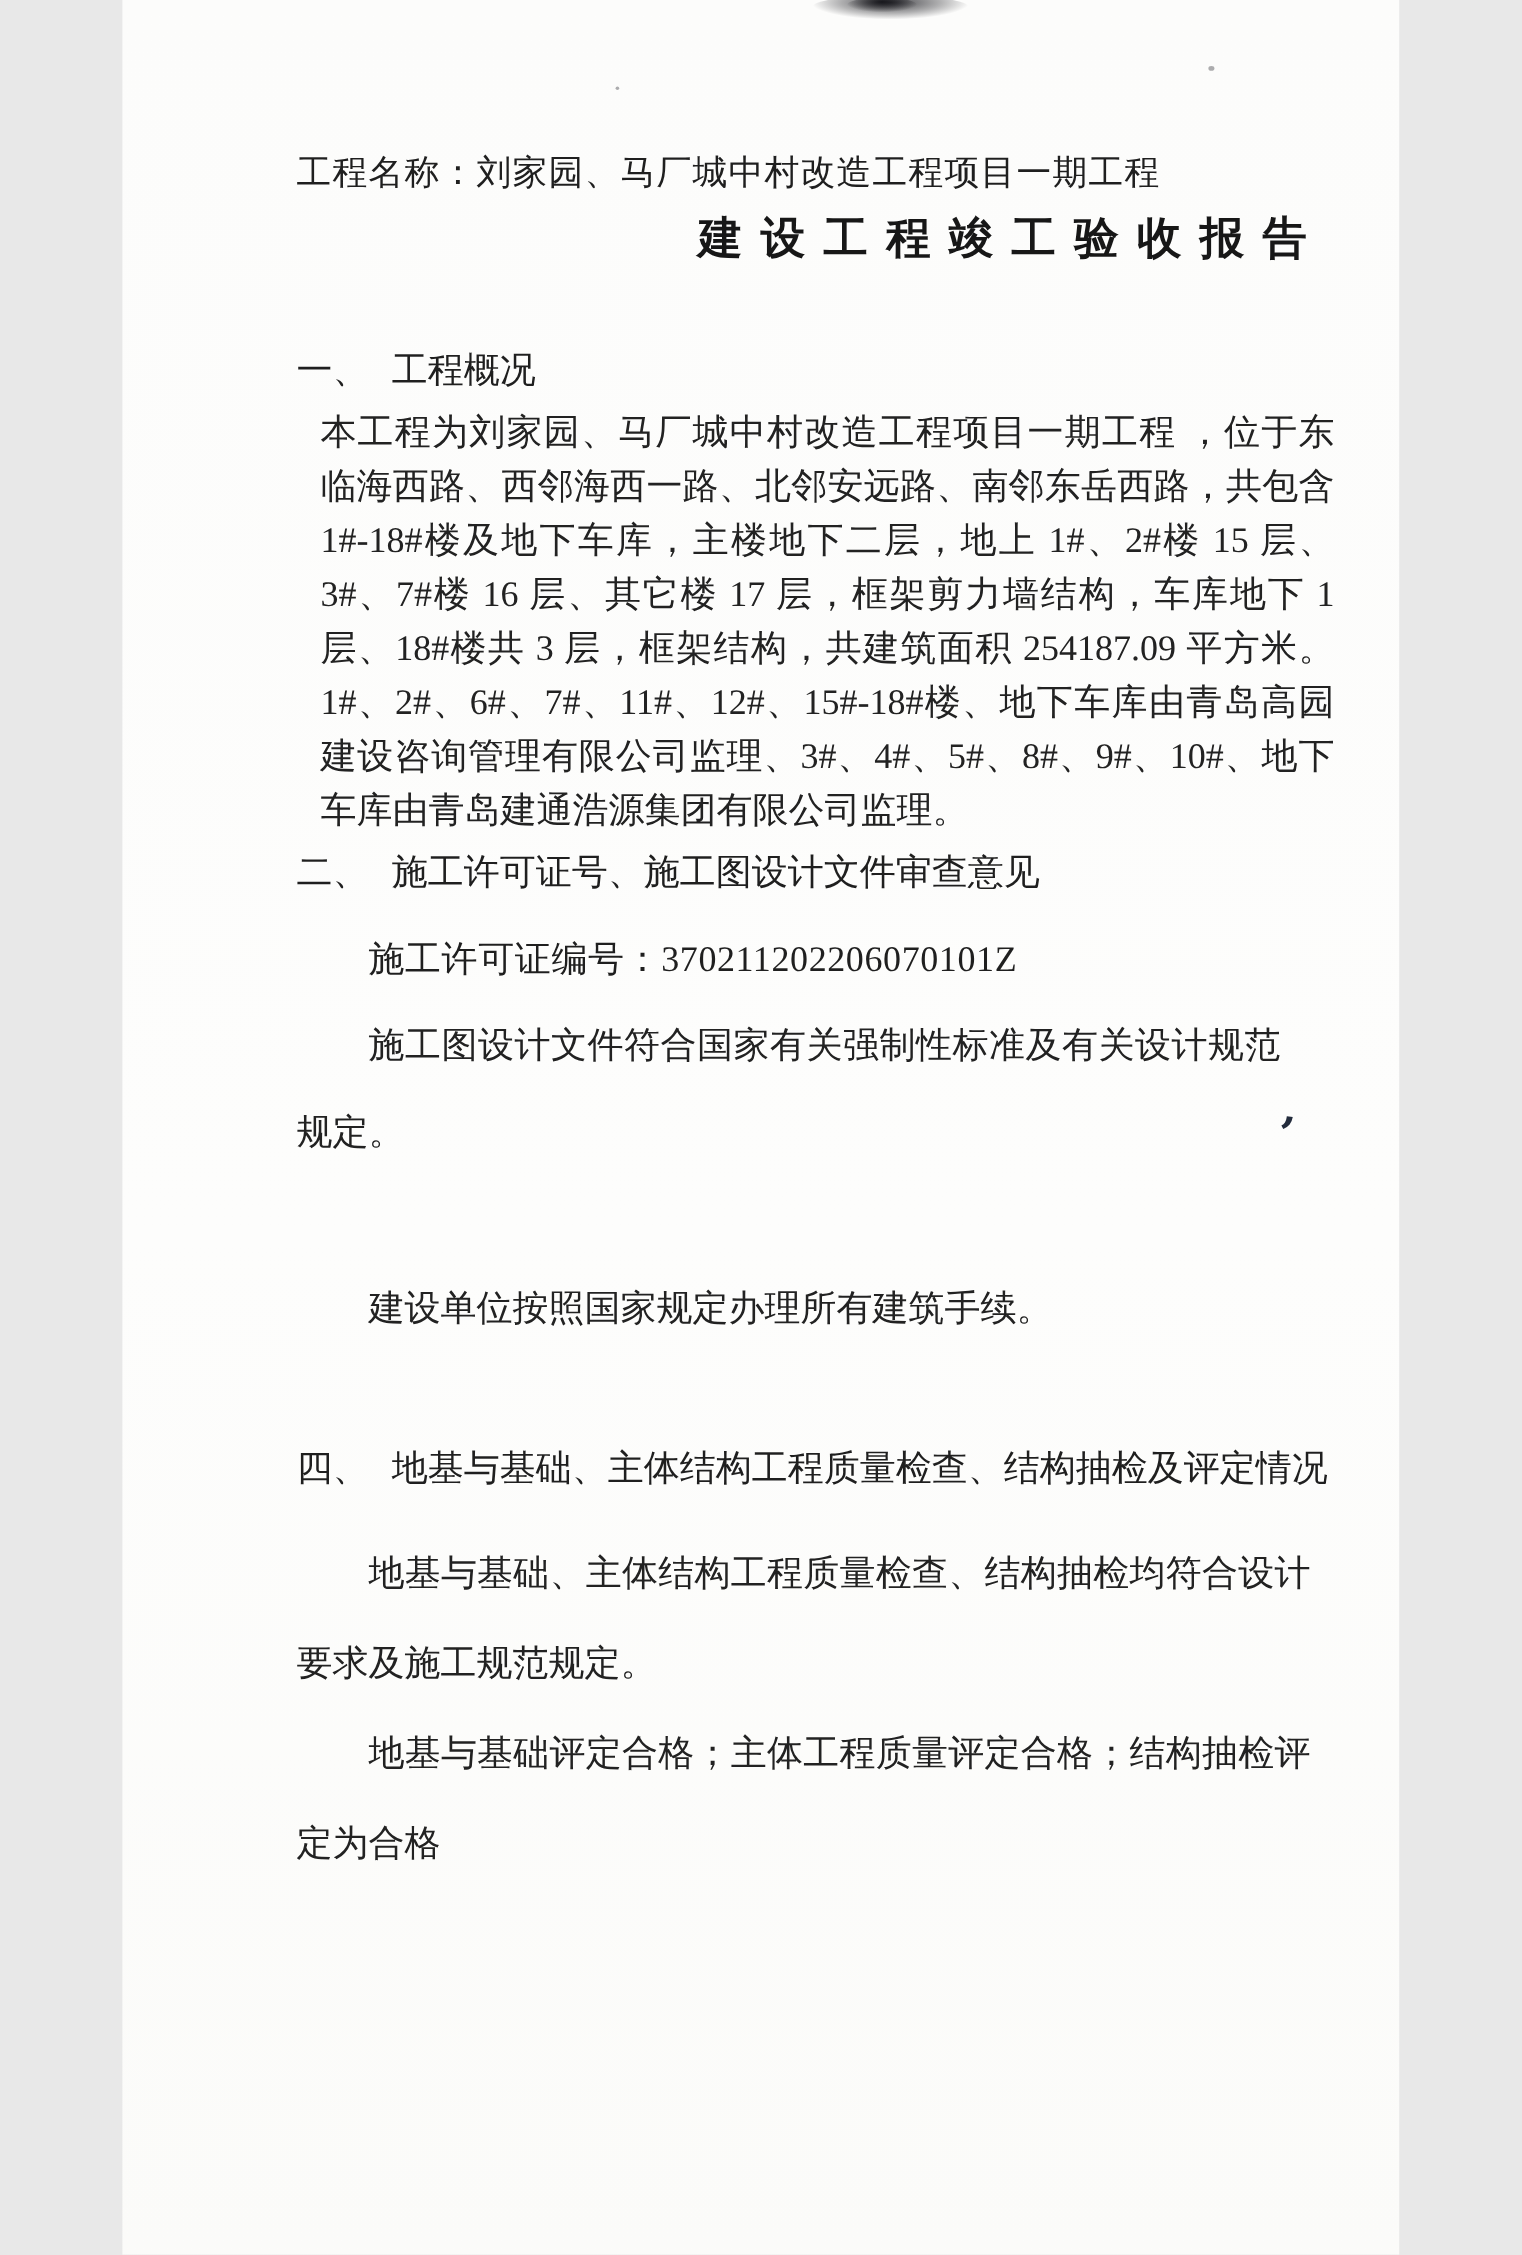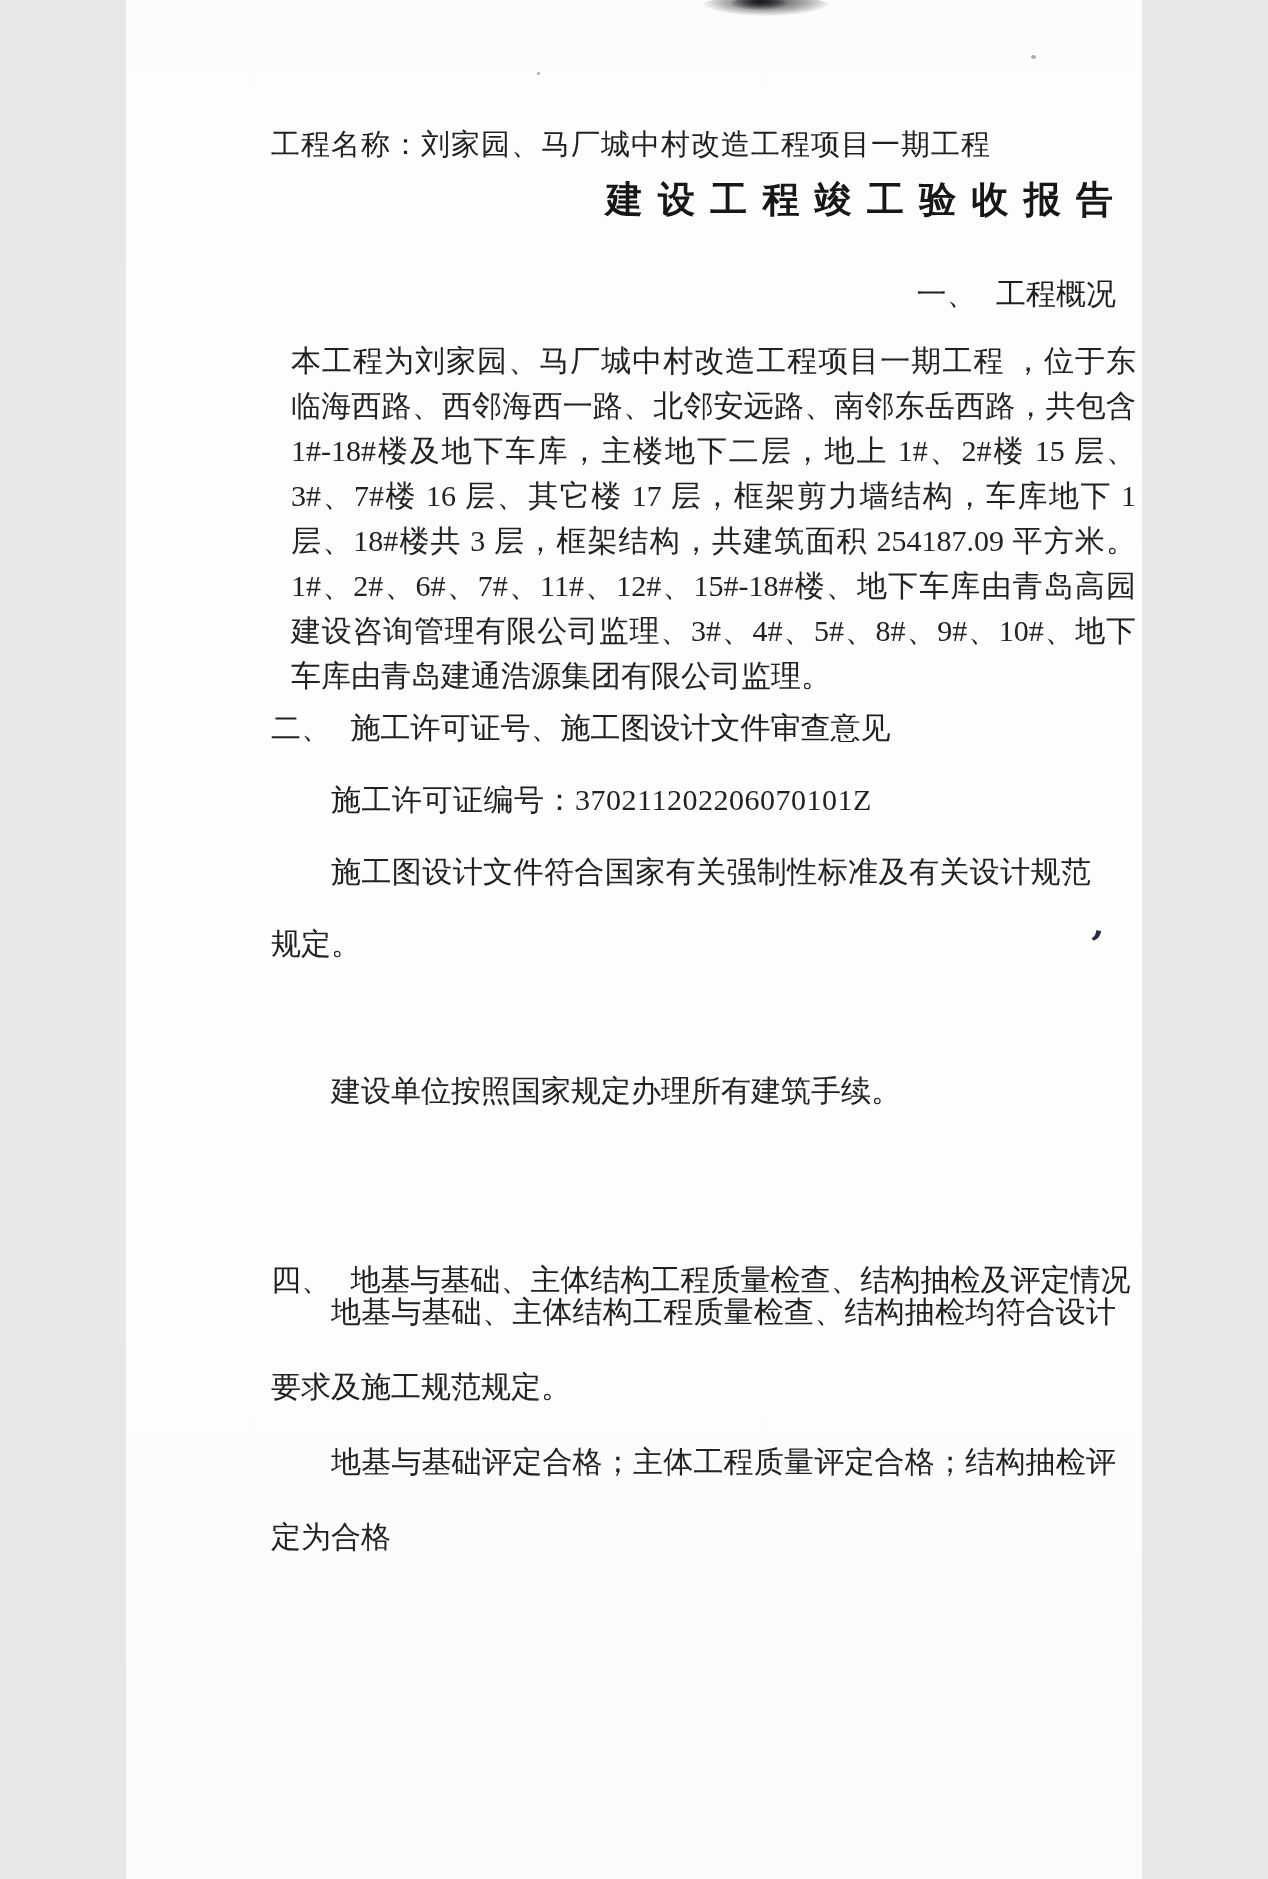--- a/index.html
+++ b/index.html
@@ -4,39 +4,40 @@
 <style>
   html,body{margin:0;padding:0;background:#e8e8e8;}
   .page{
     position:relative;
     width:1016px;height:1879px;
     margin:0 auto;
     background:linear-gradient(180deg,#fcfcfb 0%,#fdfdfc 55%,#fbfbf9 100%);
     overflow:hidden;
     font-family:"Liberation Serif","DejaVu Serif",serif;
     color:#1f1f1f;
+    padding-left:48px;
   }
   .blk{position:absolute;left:145px;width:845px;}
   .hdr{top:124px;font-size:29px;line-height:40px;letter-spacing:1px;}
   .title{
     top:178px;margin:0;text-align:right;font-weight:bold;
     font-size:37px;line-height:44px;letter-spacing:3px;color:#171717;
   }
   .h{font-size:30px;line-height:40px;white-space:nowrap;}
   .h .num{margin-right:0.65em;}
   .p{margin:0;font-size:30px;text-align:justify;color:#222;}
   .p.ind{text-indent:60px;}
-  .h1x{top:274px;text-align:right;}
+  .h1x{top:289px;}
   .p1x{top:338px;line-height:45px;margin-left:20px;}
   .h2x{top:708px;}
   .permit{top:780px;font-size:30px;line-height:40px;text-indent:60px;letter-spacing:0.5px;}
   .p2x{top:836px;line-height:72px;width:820px;}
   .h3x{top:999px;}
   .p3x{top:1068px;line-height:45px;}
-  .h4x{top:1260px;}
+  .h4x{top:1204px;}
   .p4ax{top:1274px;line-height:75px;}
   .p4bx{top:1424px;line-height:75px;}
   .smudge{
     position:absolute;left:575px;top:-4px;width:130px;height:20px;
     background:radial-gradient(ellipse at 50% 30%,rgba(35,35,40,0.85) 0%,rgba(35,35,40,0.35) 45%,rgba(35,35,40,0) 72%);
     border-radius:50%;
   }
   .smudge2{
     position:absolute;left:604px;top:-2px;width:58px;height:12px;
     background:radial-gradient(ellipse at 50% 30%,rgba(20,20,25,0.95) 0%,rgba(20,20,25,0) 75%);

